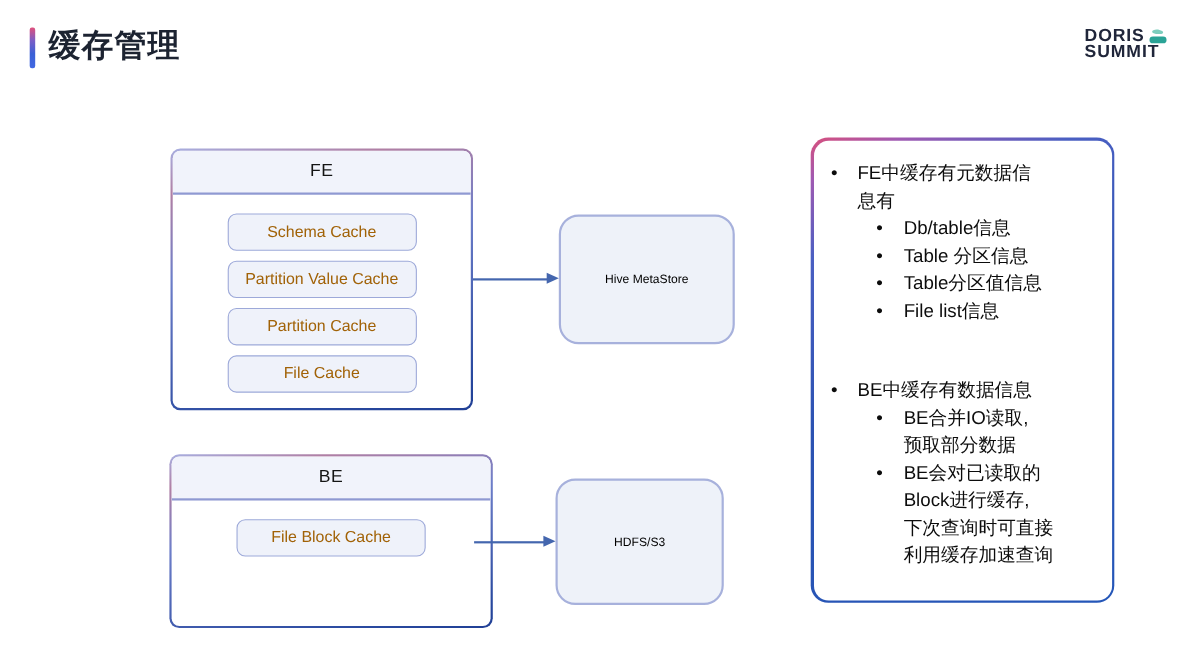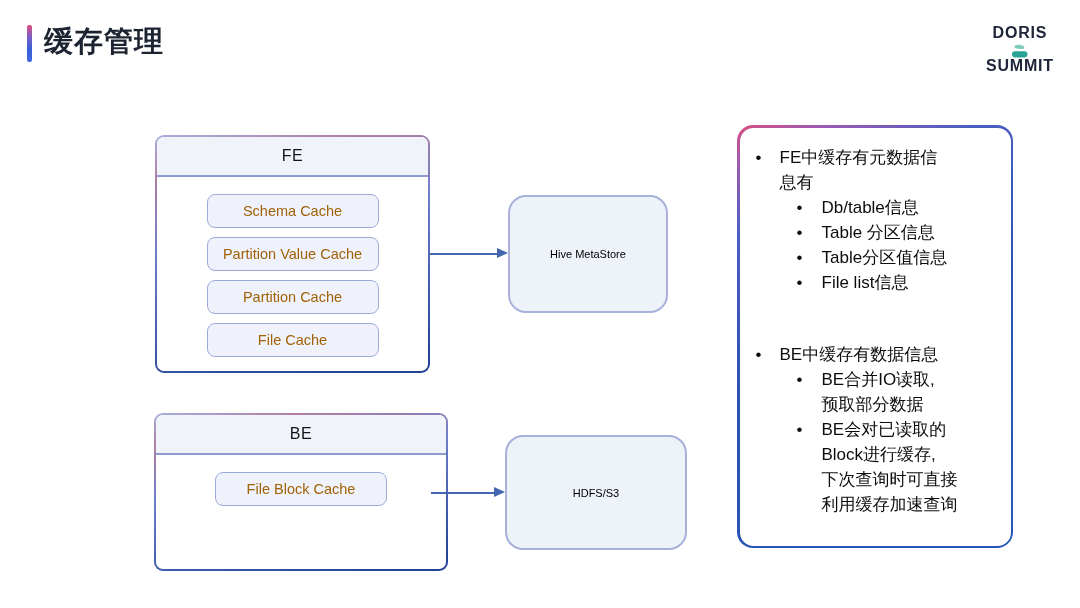--- a/index.html
+++ b/index.html
@@ -13,21 +13,21 @@
   
   .accent-bar{
     position:absolute;left:27px;top:25px;width:5px;height:37px;border-radius:2px;
     background:linear-gradient(180deg,#e0507c 0%,#7a5ec6 32%,#3a60d6 65%,#4168e2 100%);
   }
   .page-title{
     position:absolute;left:44px;top:22px;margin:0;
     font-size:29px;font-weight:bold;color:#1c2331;letter-spacing:1px;
   }
   .logo{position:absolute;left:986px;top:25px;color:#20263a;font-weight:bold;}
-  .logo-row{display:flex;align-items:center;gap:3px;flex-direction:column;}
+  .logo-row{display:flex;align-items:center;gap:3px;}
   .logo-line{font-size:16px;line-height:15px;letter-spacing:0.8px;}
   .logo-icon{display:inline-block;width:17px;height:15px;position:relative;top:1px;}
 
   
   .group{
     position:absolute;border-radius:9px;padding:2px;
     background:linear-gradient(168deg,#a8afe0 0%,#b07fa4 14%,#6d7ec9 40%,#2a4aa0 88%,#203f95 100%);
     box-sizing:border-box;
   }
   .group-fe{left:155px;top:135px;width:275px;height:238px;}
@@ -52,21 +52,21 @@
     font-size:14.5px;color:#a16207;white-space:nowrap;
   }
 
   
   .store{
     position:absolute;background:#eef2f9;border:2px solid #a7b1dc;border-radius:18px;
     display:flex;align-items:center;justify-content:center;
     font-size:11px;color:#000;box-sizing:border-box;
   }
   .store-hive{left:508px;top:195px;width:160px;height:118px;}
-  .store-hdfs{left:505px;top:435px;width:182px;height:115px;}
+  .store-hdfs{left:505px;top:435px;width:153px;height:115px;}
 
   
   .arrow-line{position:absolute;height:2px;background:#4466ae;}
   .arrow-head{
     position:absolute;width:0;height:0;
     border-top:5.5px solid transparent;border-bottom:5.5px solid transparent;
     border-left:11px solid #4466ae;
   }
   .arrow1-line{left:430px;top:253px;width:68px;}
   .arrow1-head{left:497px;top:248px;}

